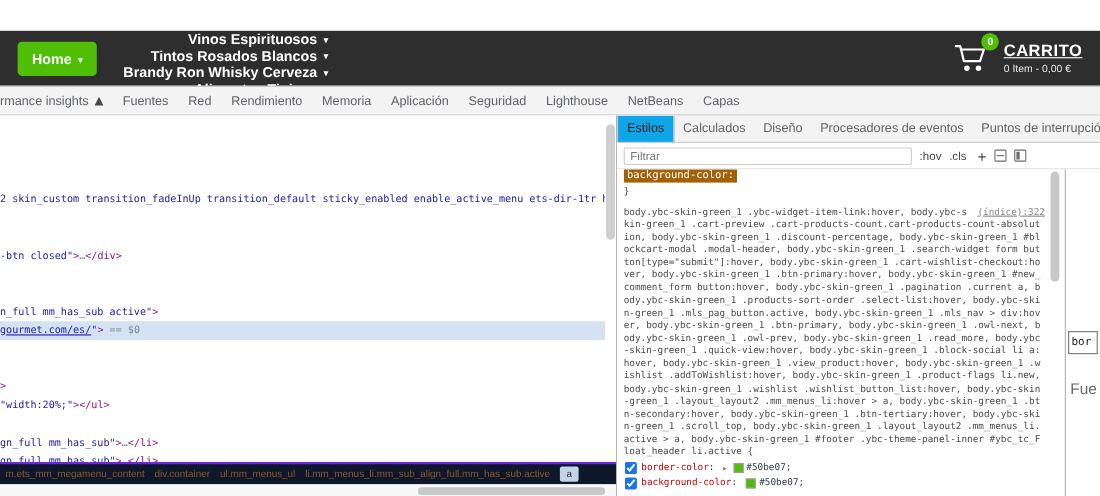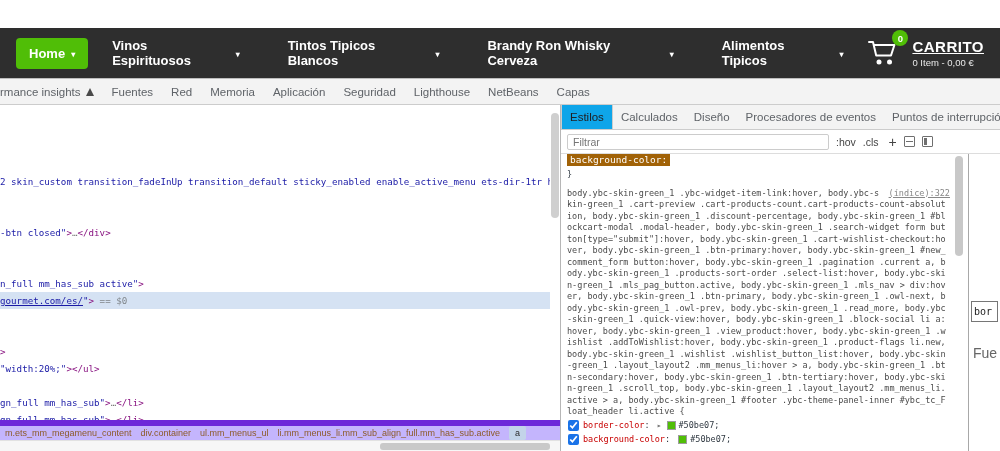--- a/index.html
+++ b/index.html
@@ -5,21 +5,21 @@
   * { margin:0; padding:0; box-sizing:border-box; }
   html,body { width:1000px; height:451px; overflow:hidden; }
   body { font-family:"Liberation Sans", sans-serif; background:#fff; }
   .screen { position:relative; width:1000px; height:451px; overflow:hidden; background:#fff; }
 
   
   .top-strip { position:absolute; top:0; left:0; right:0; height:28px; background:#ffffff; }
   .navbar { position:absolute; top:28px; left:0; right:0; height:50px; background:#2e2e2e; display:flex; align-items:center; }
   .home-btn { margin-left:16px; background:#50be07; color:#fff; font-weight:bold; font-size:13px;
               padding:8px 13px; border-radius:4px; display:flex; align-items:center; gap:6px; cursor:pointer; }
-  .nav-items { display:flex; height:100%; align-items:flex-end; }
+  .nav-items { display:flex; height:100%; align-items:flex-end;flex-direction:column; }
   .nav-item { color:#fff; font-weight:bold; font-size:13px; padding:0 24px; height:100%;
               display:flex; align-items:center; gap:6px; cursor:pointer; }
   .caret { font-size:8px; position:relative; top:1px; }
   .cart { margin-left:auto; margin-right:16px; display:flex; align-items:center; gap:13px; cursor:pointer; }
   .cart-icon-wrap { position:relative; width:32px; height:30px; }
   .badge { position:absolute; top:-8px; right:-9px; width:16px; height:16px; border-radius:50%;
            background:#50be07; color:#fff; font-size:9.5px; font-weight:bold; display:flex;
            align-items:center; justify-content:center; }
   .cart-title { color:#fff; font-size:15px; font-weight:bold; letter-spacing:.5px;text-decoration:underline; }
   .cart-summary { color:#e9e9e9; font-size:9.5px; margin-top:2px; }
@@ -39,21 +39,21 @@
           font-family:"DejaVu Sans Mono", monospace; font-size:9.2px; line-height:17px; white-space:pre; color:#303942; }
   .code-line { height:17px; }
   .code-line.sel { background:#d5e2f3; }
   .tok-val { color:#1a1aa6; }
   .tok-tag { color:#881280; }
   .tok-dim { color:#777; }
   .tok-link { color:#1a1aa6; text-decoration:underline; }
   .tok-flag { color:#80868b; }
   .evscroll { position:absolute; right:1px; top:2px; width:8px; bottom:34px; }
   .evthumb { position:absolute; top:6px; height:105px; width:8px; background:#cfcfcf; border-radius:4px; }
-  .crumbs { position:absolute; left:0; right:0; bottom:11px; height:20px; background:#c4b5fd; border-top:6px solid #6d28d9;
+  .crumbs { position:absolute; left:0; right:0; bottom:11px; height:20px; background:#0f172a; border-top:2px solid #6d28d9;
             display:flex; align-items:center; gap:9px; padding:0 5px; font-size:9px; color:#8c5a28;
             white-space:nowrap; overflow:hidden; }
   .crumb { cursor:pointer; }
   .crumb.selected { background:#c3d4e9; border-radius:2px; padding:2px 6px; color:#2b2b2b; }
   .ehscroll { position:absolute; left:0; right:0; bottom:0; height:11px; background:#f7f7f7; border-top:1px solid #e2e2e2; }
   .ehthumb { position:absolute; right:10px; width:170px; top:2px; height:7px; background:#c9c9c9; border-radius:3px; }
   .divider-v { position:absolute; left:560px; top:0; bottom:0; width:1px; background:#b6b6b6; }
 
   
   .sidebar { position:absolute; left:561px; right:0; top:0; bottom:0; overflow:hidden; }
@@ -102,21 +102,21 @@
     <a class="home-btn">
       <span>Home</span>
       <span class="caret">▾</span>
     </a>
     <div class="nav-items" id="nav-items">
         <div class="nav-item">
           <span>Vinos Espirituosos</span>
           <span class="caret">▾</span>
         </div>
         <div class="nav-item">
-          <span>Tintos Tipicos Blancos</span>
+          <span>Tintos Rosados Blancos</span>
           <span class="caret">▾</span>
         </div>
         <div class="nav-item">
           <span>Brandy Ron Whisky Cerveza</span>
           <span class="caret">▾</span>
         </div>
         <div class="nav-item">
           <span>Alimentos Tipicos</span>
           <span class="caret">▾</span>
         </div>
@@ -141,20 +141,23 @@
     <div class="dt-toolbar" id="dt-toolbar">
         <div class="dt-tab">
           <span>rmance insights</span>
           <span class="flask-icon"></span>
         </div>
         <div class="dt-tab">
           <span>Fuentes</span>
         </div>
         <div class="dt-tab">
           <span>Red</span>
+        </div>
+        <div class="dt-tab">
+          <span>Rendimiento</span>
         </div>
         <div class="dt-tab">
           <span>Memoria</span>
         </div>
         <div class="dt-tab">
           <span>Aplicación</span>
         </div>
         <div class="dt-tab">
           <span>Seguridad</span>
         </div>

